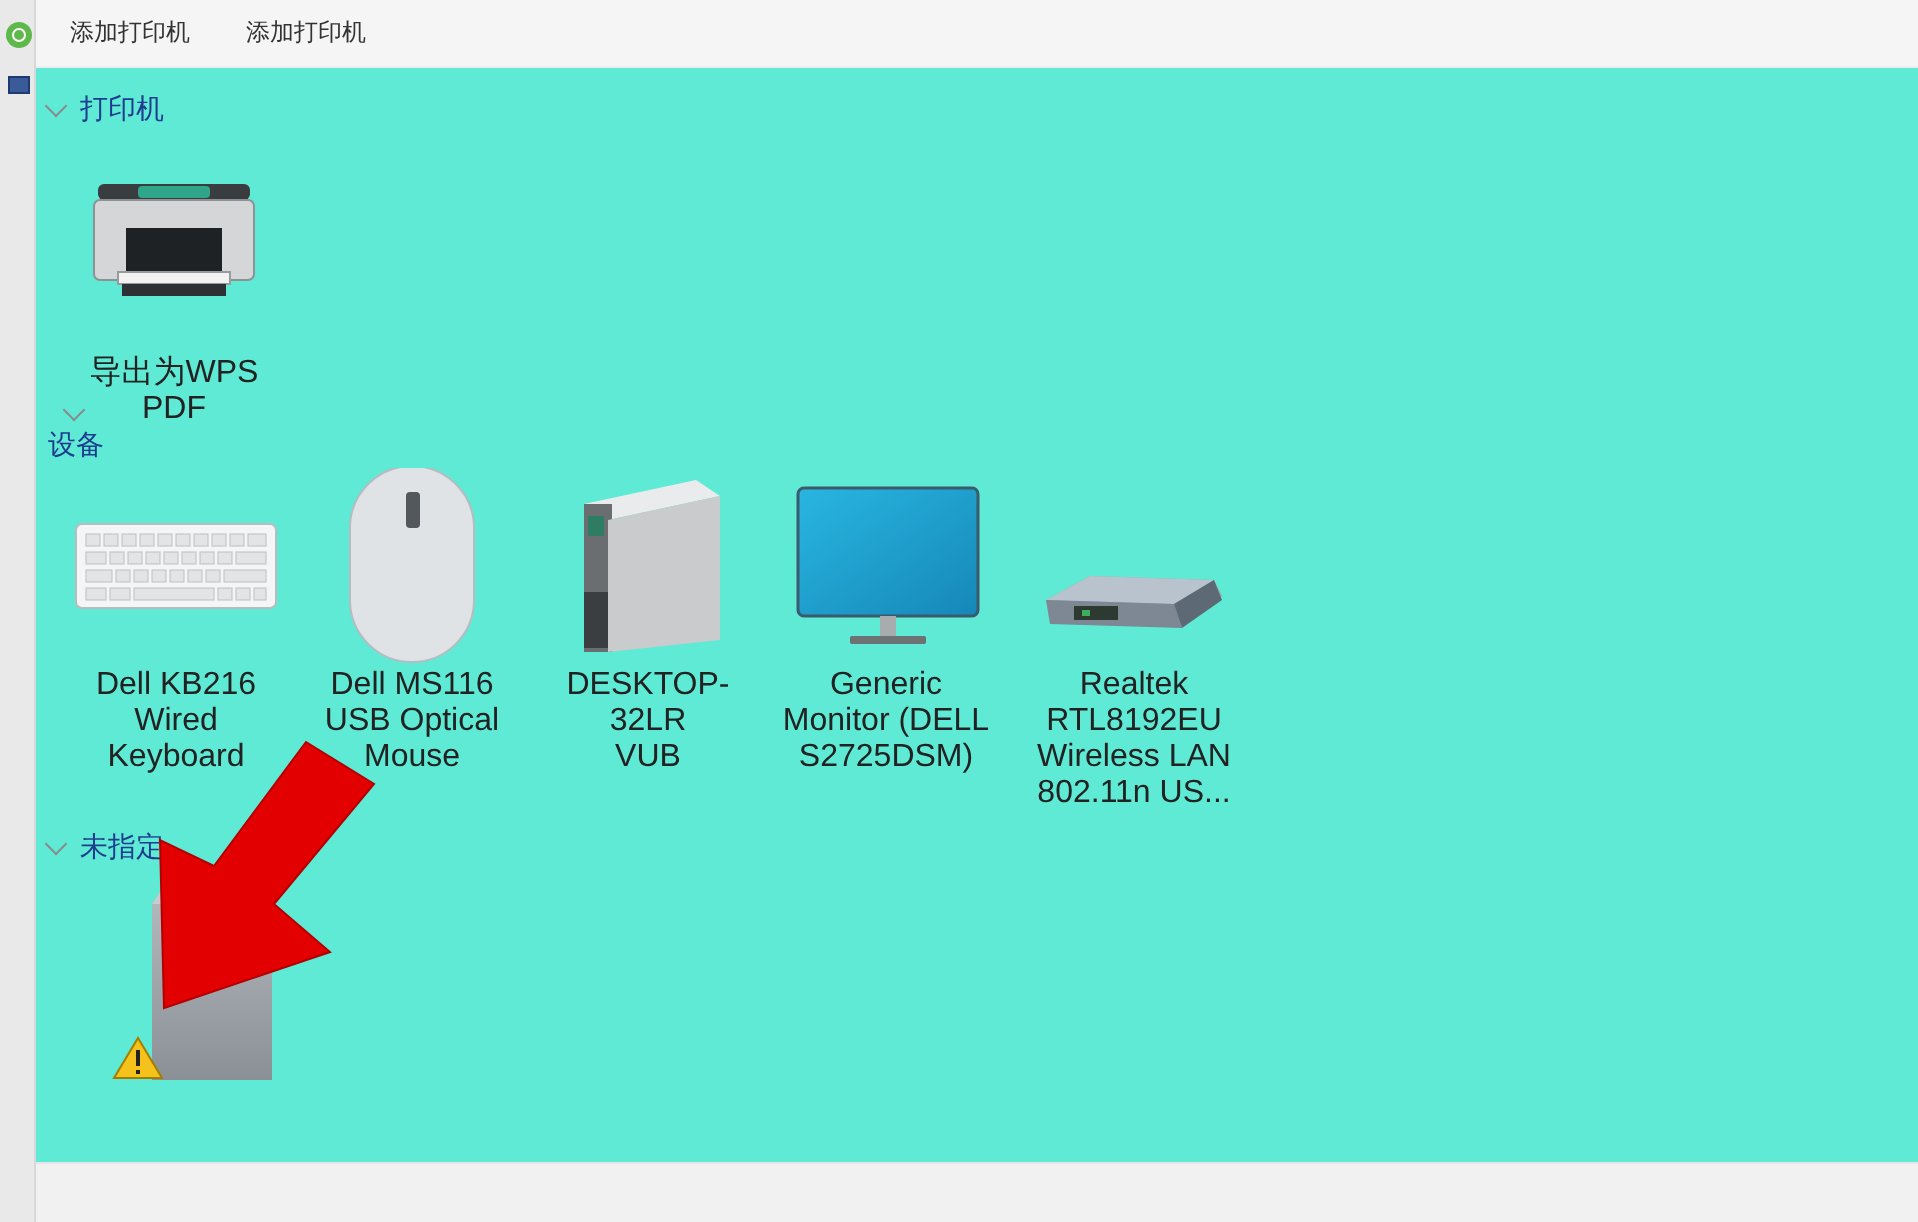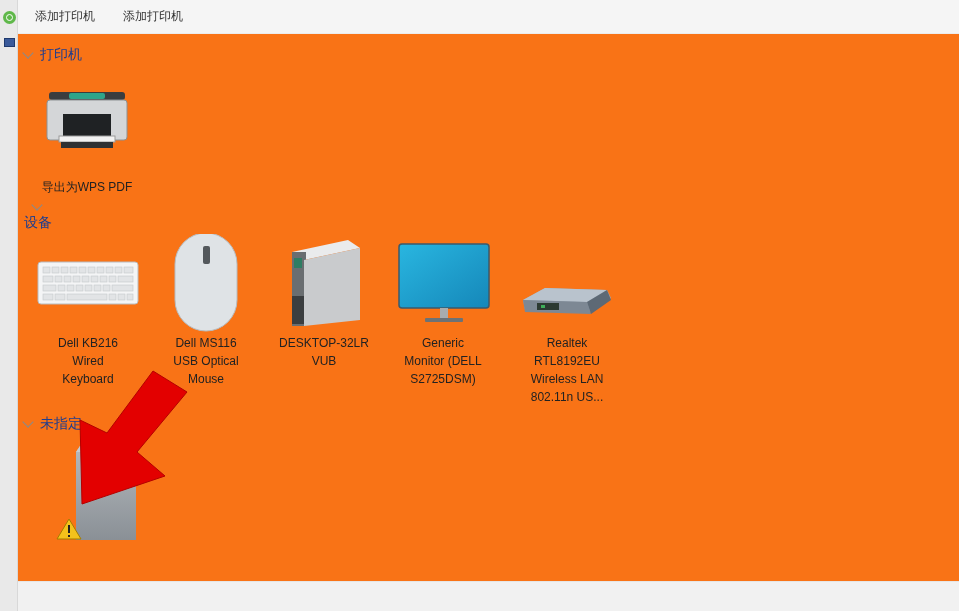--- a/index.html
+++ b/index.html
@@ -4,27 +4,27 @@
 <style>
   * { box-sizing: border-box; margin: 0; padding: 0; }
   html, body { width: 959px; height: 611px; overflow: hidden; background: #ffffff; }
   body { font-family: "Liberation Sans", "DejaVu Sans", sans-serif; position: relative; color: #222; }
   .left-strip { position: absolute; left: 0; top: 0; width: 18px; height: 611px; background: #e9e9e9; border-right: 1px solid #d8d8d8; }
   .strip-icon-green { position: absolute; left: 3px; top: 11px; width: 13px; height: 13px; border-radius: 50%; background: #5fb84a; }
   .strip-icon-green::after { content: ""; position: absolute; left: 3px; top: 3px; width: 5px; height: 5px; border-radius: 50%; border: 1px solid #fff; }
   .strip-icon-blue { position: absolute; left: 4px; top: 38px; width: 11px; height: 9px; background: #3a5a9a; border: 1px solid #1f3a6e; }
   .toolbar { position: absolute; left: 18px; top: 0; right: 0; height: 34px; background: #f5f5f5; border-bottom: 1px solid #ececec; display: flex; align-items: center; padding-left: 17px; gap: 28px; }
   .toolbar-btn { font-size: 12px; color: #333; cursor: pointer; }
-  .content { position: absolute; left: 18px; top: 34px; right: 0; bottom: 30px; background: #f97316; }
+  .content { position: absolute; left: 18px; top: 34px; right: 0; bottom: 30px; background: #5eead4; }
   .footer { position: absolute; left: 18px; right: 0; bottom: 0; height: 30px; background: #f1f1f1; border-top: 1px solid #e6e6e6; }
   .section-header { position: absolute; left: 6px; display: flex; align-items: center; gap: 5px; font-size: 14px; color: #1e3d8f; cursor: pointer; }
   .chevron { width: 8px; height: 8px; border-right: 1.3px solid #8a8a8a; border-bottom: 1.3px solid #8a8a8a; transform: rotate(45deg); margin-top: -4px; margin-right: 3px; }
   .device { position: absolute; width: 104px; text-align: center; cursor: pointer; }
   .device .icon-box { height: 100px; position: relative; }
-  .device .label { font-size: 12px; line-height: 18px; color: #222; }
+  .device .label { font-size: 16px; line-height: 18px; color: #222; }
   .arrow { position: absolute; left: 0; top: 0; pointer-events: none; }
 </style>
 </head>
 <body>
 
 <div class="left-strip">
   <div class="strip-icon-green"></div>
   <div class="strip-icon-blue"></div>
 </div>
 

